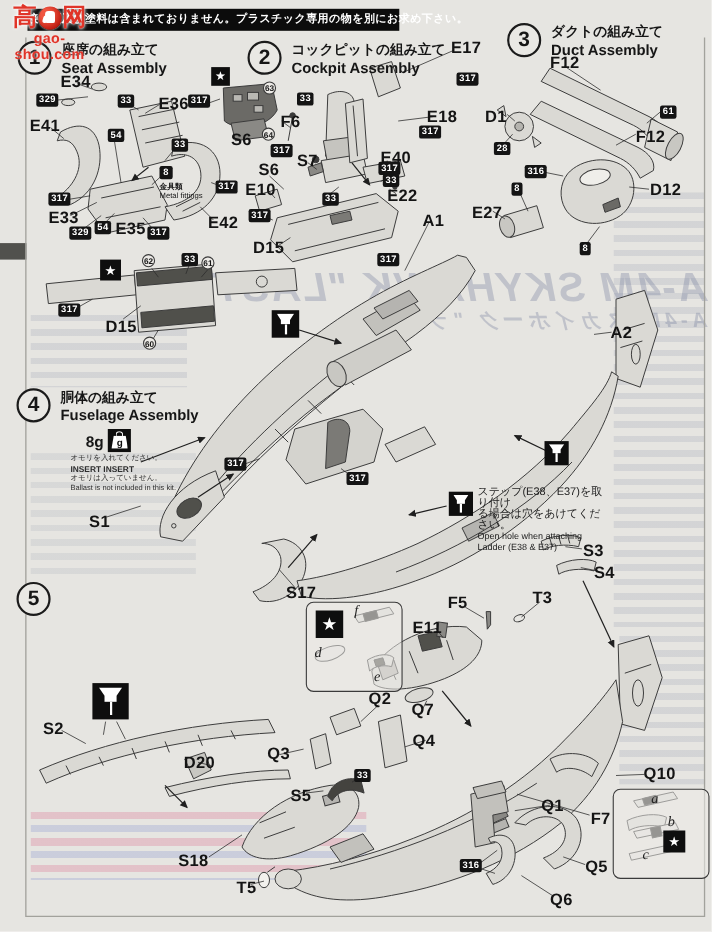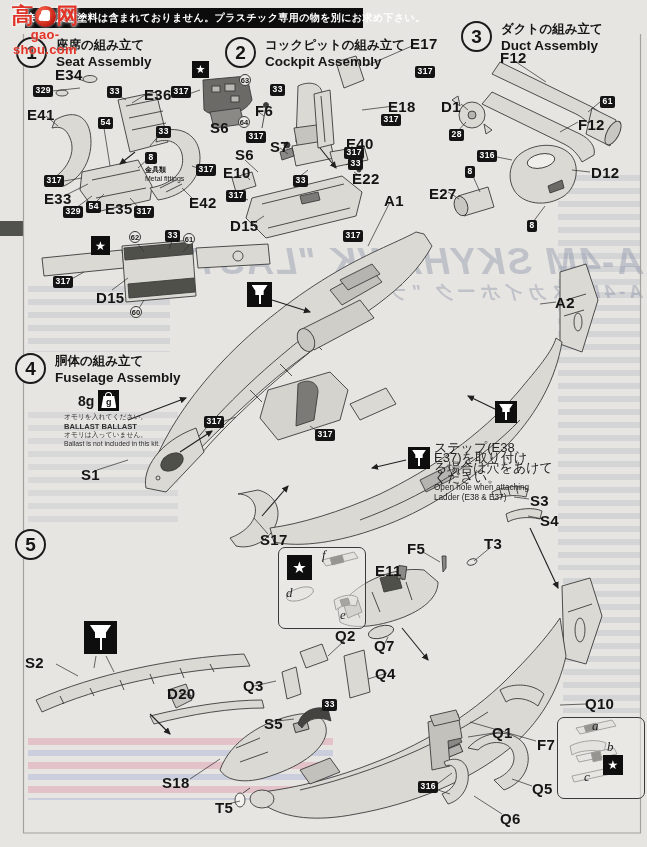--- a/index.html
+++ b/index.html
@@ -72,21 +72,21 @@
       text-align:center;line-height:12px;}
   .ballast-lines{margin-top:2px;}
   .ballast-lines .jp{font-size:6.8px;color:#2e2e2e;line-height:8.5px;}
   .ballast-lines .en{font-size:7.6px;color:#2e2e2e;line-height:9px;font-weight:bold;}
   .metal-note{position:absolute;left:145px;top:146px;z-index:6;}
   .metal-note .badge-inline{background:#141414;color:#fff;font-weight:bold;font-size:8.5px;
       line-height:11.5px;padding:0 3.5px;border-radius:2px;display:inline-block;}
   .metal-jp{font-size:7px;font-weight:bold;margin-top:1px;}
   .metal-en{font-size:7px;margin-top:0;}
   .ladder-note{position:absolute;left:434px;top:443px;width:120px;z-index:6;}
-  .ladder-note .jp{font-size:13px;line-height:10px;color:#222;}
+  .ladder-note .jp{font-size:10px;line-height:10px;color:#222;}
   .ladder-note .en{font-size:8.2px;line-height:10px;color:#222;}
   
   .inset{position:absolute;border:1.6px solid #3a3a3a;border-radius:7px;
       background:rgba(236,235,231,.55);z-index:4;}
   .inset-def{left:278px;top:547px;width:86px;height:80px;}
   .inset-abc{left:557px;top:717px;width:86px;height:80px;}
   .inset-letter{position:absolute;font-size:13px;font-style:italic;z-index:6;
       font-family:"Liberation Serif","DejaVu Serif",serif;color:#222;}
   .art{position:absolute;inset:0;z-index:3;}
 </style>
@@ -342,21 +342,21 @@
       <div class="part-label" style="left: 260px; top: 531px; text-align: center;">S17</div>
       <div class="part-label" style="left: 530px; top: 492px;">S3</div>
       <div class="part-label" style="left: 540px; top: 512px;">S4</div>
       <div class="part-label" style="left: 407px; top: 540px;">F5</div>
       <div class="part-label" style="left: 484px; top: 535px;">T3</div>
       <div class="part-label" style="left: 375px; top: 562px;">E11</div>
       <div class="part-label" style="left: 335px; top: 627px;">Q2</div>
       <div class="part-label" style="left: 374px; top: 637px;">Q7</div>
       <div class="part-label" style="left: 375px; top: 665px;">Q4</div>
       <div class="part-label" style="left: 243px; top: 677px;">Q3</div>
-      <div class="part-label" style="left: 25px; top: 654px; text-align: center;">S2</div>
+      <div class="part-label" style="left: 39px; top: 654px; text-align: center;">S2</div>
       <div class="part-label" style="left: 167px; top: 685px;">D20</div>
       <div class="part-label" style="left: 264px; top: 715px;">S5</div>
       <div class="part-label" style="left: 162px; top: 774px;">S18</div>
       <div class="part-label" style="left: 215px; top: 799px;">T5</div>
       <div class="part-label" style="left: 585px; top: 695px;">Q10</div>
       <div class="part-label" style="left: 492px; top: 724px;">Q1</div>
       <div class="part-label" style="left: 537px; top: 736px;">F7</div>
       <div class="part-label" style="left: 532px; top: 780px;">Q5</div>
       <div class="part-label" style="left: 500px; top: 810px;">Q6</div>
     </div>
@@ -415,21 +415,21 @@
   <div class="ballast">
     <div class="ballast-head">
       <span class="ballast-weight">8g</span>
       <span class="ballast-icon">
         <span class="ballast-handle"></span>
         <span class="ballast-body">g</span>
       </span>
     </div>
     <div class="ballast-lines">
       <div class="jp">オモリを入れてください。</div>
-      <div class="en">BALLAST BALLAST</div>
+      <div class="en">INSERT INSERT</div>
       <div class="jp">オモリは入っていません。</div>
       <div class="en" style="font-weight:normal;font-size:6.8px;">Ballast is not included in this kit.</div>
     </div>
   </div>
 
   <div class="metal-note">
     <span class="badge-inline">8</span>
     <div class="metal-jp">金具類</div>
     <div class="metal-en">Metal fittings</div>
   </div>

